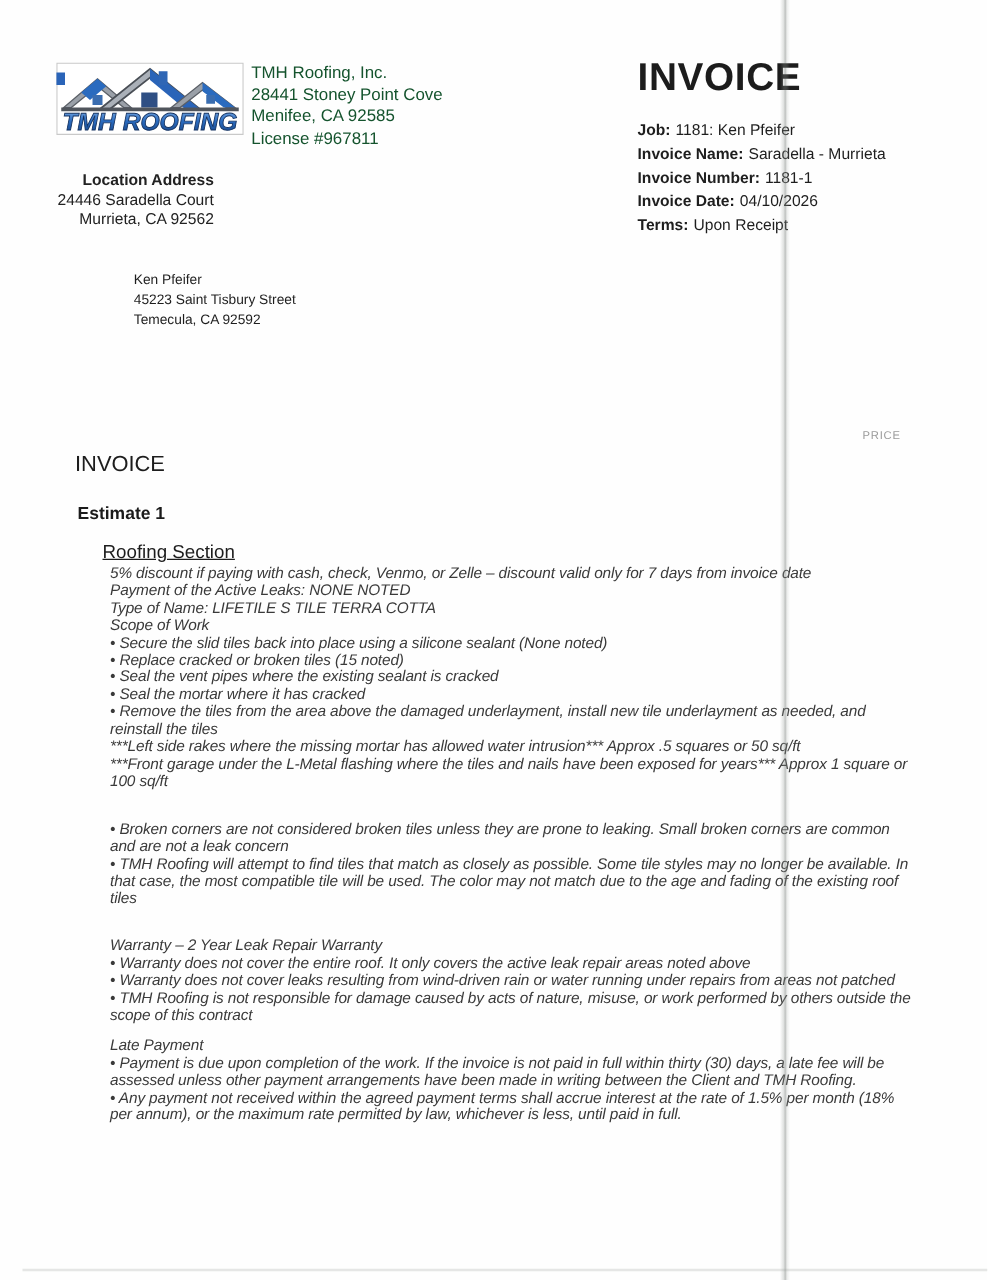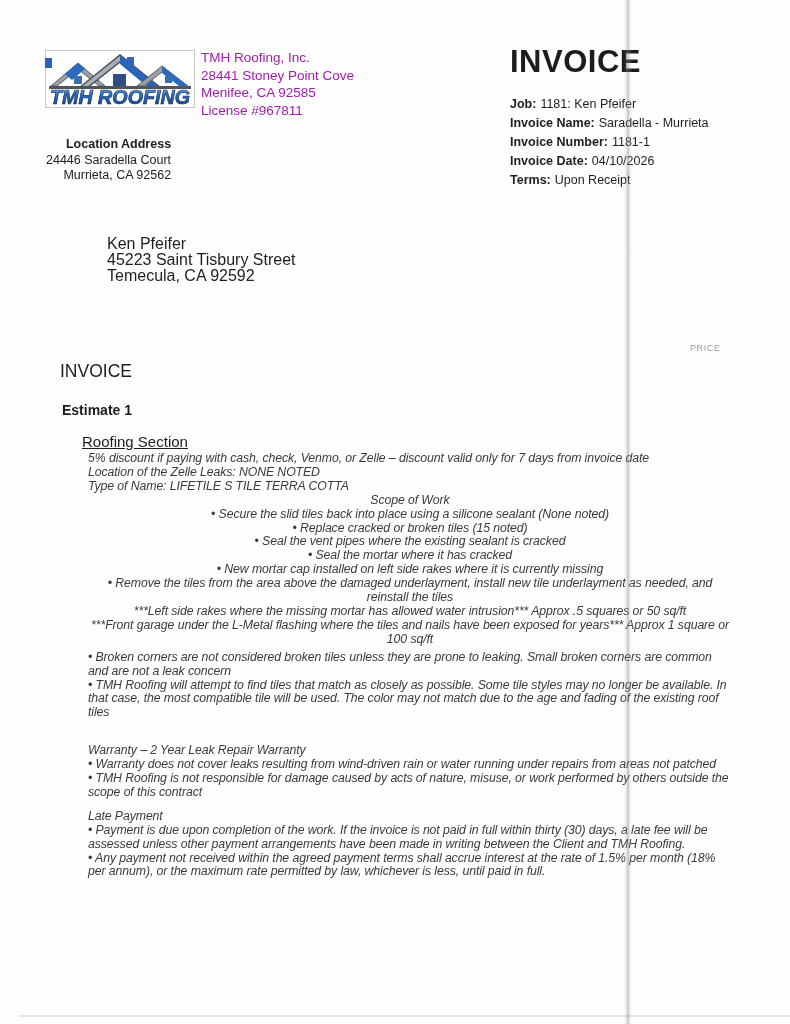--- a/index.html
+++ b/index.html
@@ -28,37 +28,37 @@
     position:absolute;left:18px;right:0;top:1015px;height:2px;
     background:rgba(140,146,140,0.22);
     pointer-events:none;
   }
 
   
   .logo{position:absolute;left:45px;top:50px;width:150px;height:54px;}
   .logo svg{display:block;}
 
   
-  .company{position:absolute;left:201px;top:49px;font-size:13.5px;line-height:17.5px;color:#a21caf;}
+  .company{position:absolute;left:201px;top:49px;font-size:13.5px;line-height:17.5px;color:#14532d;}
 
   
   .inv-title{
     position:absolute;left:510px;top:44px;
     font-size:31px;font-weight:bold;letter-spacing:0.5px;color:#1c1c1c;
   }
   .inv-meta{position:absolute;left:510px;top:95px;font-size:12.5px;line-height:19px;color:#1e1e1e;}
   .inv-meta .lbl{font-weight:bold;text-align:right;}
   .inv-meta .val{margin-left:4px;font-weight:normal;}
 
   
   .location{position:absolute;left:46px;top:137px;font-size:12.5px;line-height:15.5px;color:#222;text-align:right;}
   .location .lbl{font-weight:bold;}
 
   
-  .customer{position:absolute;left:107px;top:236px;font-size:16px;line-height:16px;color:#1e1e1e;}
+  .customer{position:absolute;left:107px;top:216px;font-size:11px;line-height:16px;color:#1e1e1e;}
 
   
   .price-head{
     position:absolute;left:690px;top:343px;
     font-size:9px;letter-spacing:0.6px;color:#9b9b9b;
   }
 
   
   .sec-invoice{position:absolute;left:60px;top:361px;font-size:17.5px;font-weight:500;color:#1d1d1d;}
   .sec-estimate{position:absolute;left:62px;top:402px;font-size:14px;font-weight:bold;color:#1b1b1b;}
@@ -68,21 +68,21 @@
     position:absolute;left:88px;top:452px;width:644px;
     font-style:italic;
     font-size:12.3px;line-height:13.9px;
     letter-spacing:-0.1px;
     color:#3a3a3a;
   }
   .bodytext p{margin:0;}
   .p-discount{margin-bottom:14px;}
   .p-leaks{margin-bottom:15px;}
   .p-tile{margin-bottom:29px;}
-  .scope-list{margin-bottom:4px;text-align:center;}
+  .scope-list{margin-bottom:24px;}
   .notes-list{margin-bottom:24px;}
   .warranty-block{margin-bottom:10px;}
 </style>
 </head>
 <body>
 
 <div class="page">
 
   <div class="logo">
     <svg width="150" height="58" viewBox="0 0 150 58">
@@ -153,42 +153,42 @@
   </div>
 
   <div class="price-head">PRICE</div>
 
   <div class="sec-invoice">INVOICE</div>
   <div class="sec-estimate">Estimate 1</div>
   <div class="sec-roofing">Roofing Section</div>
 
   <div class="bodytext">
     <p class="p-discount">5% discount if paying with cash, check, Venmo, or Zelle – discount valid only for 7 days from invoice date</p>
-    <p class="p-leaks">Location of the Zelle Leaks: NONE NOTED</p>
+    <p class="p-leaks">Payment of the Active Leaks: NONE NOTED</p>
     <p class="p-tile">Type of Name: LIFETILE S TILE TERRA COTTA</p>
 
     <div class="scope-list">
       <p>Scope of Work</p>
       <p>• Secure the slid tiles back into place using a silicone sealant (None noted)</p>
       <p>• Replace cracked or broken tiles (15 noted)</p>
       <p>• Seal the vent pipes where the existing sealant is cracked</p>
       <p>• Seal the mortar where it has cracked</p>
-      <p>• New mortar cap installed on left side rakes where it is currently missing</p>
       <p>• Remove the tiles from the area above the damaged underlayment, install new tile underlayment as needed, and reinstall the tiles</p>
       <p>***Left side rakes where the missing mortar has allowed water intrusion*** Approx .5 squares or 50 sq/ft</p>
       <p>***Front garage under the L-Metal flashing where the tiles and nails have been exposed for years*** Approx 1 square or 100 sq/ft</p>
     </div>
 
     <div class="notes-list">
       <p>• Broken corners are not considered broken tiles unless they are prone to leaking. Small broken corners are common and are not a leak concern</p>
       <p>• TMH Roofing will attempt to find tiles that match as closely as possible. Some tile styles may no longer be available. In that case, the most compatible tile will be used. The color may not match due to the age and fading of the existing roof tiles</p>
     </div>
 
     <div class="warranty-block">
       <p>Warranty – 2 Year Leak Repair Warranty</p>
+      <p>• Warranty does not cover the entire roof. It only covers the active leak repair areas noted above</p>
       <p>• Warranty does not cover leaks resulting from wind-driven rain or water running under repairs from areas not patched</p>
       <p>• TMH Roofing is not responsible for damage caused by acts of nature, misuse, or work performed by others outside the scope of this contract</p>
     </div>
 
     <div>
       <p>Late Payment</p>
       <p>• Payment is due upon completion of the work. If the invoice is not paid in full within thirty (30) days, a late fee will be assessed unless other payment arrangements have been made in writing between the Client and TMH Roofing.</p>
       <p>• Any payment not received within the agreed payment terms shall accrue interest at the rate of 1.5% per month (18% per annum), or the maximum rate permitted by law, whichever is less, until paid in full.</p>
     </div>
   </div>

